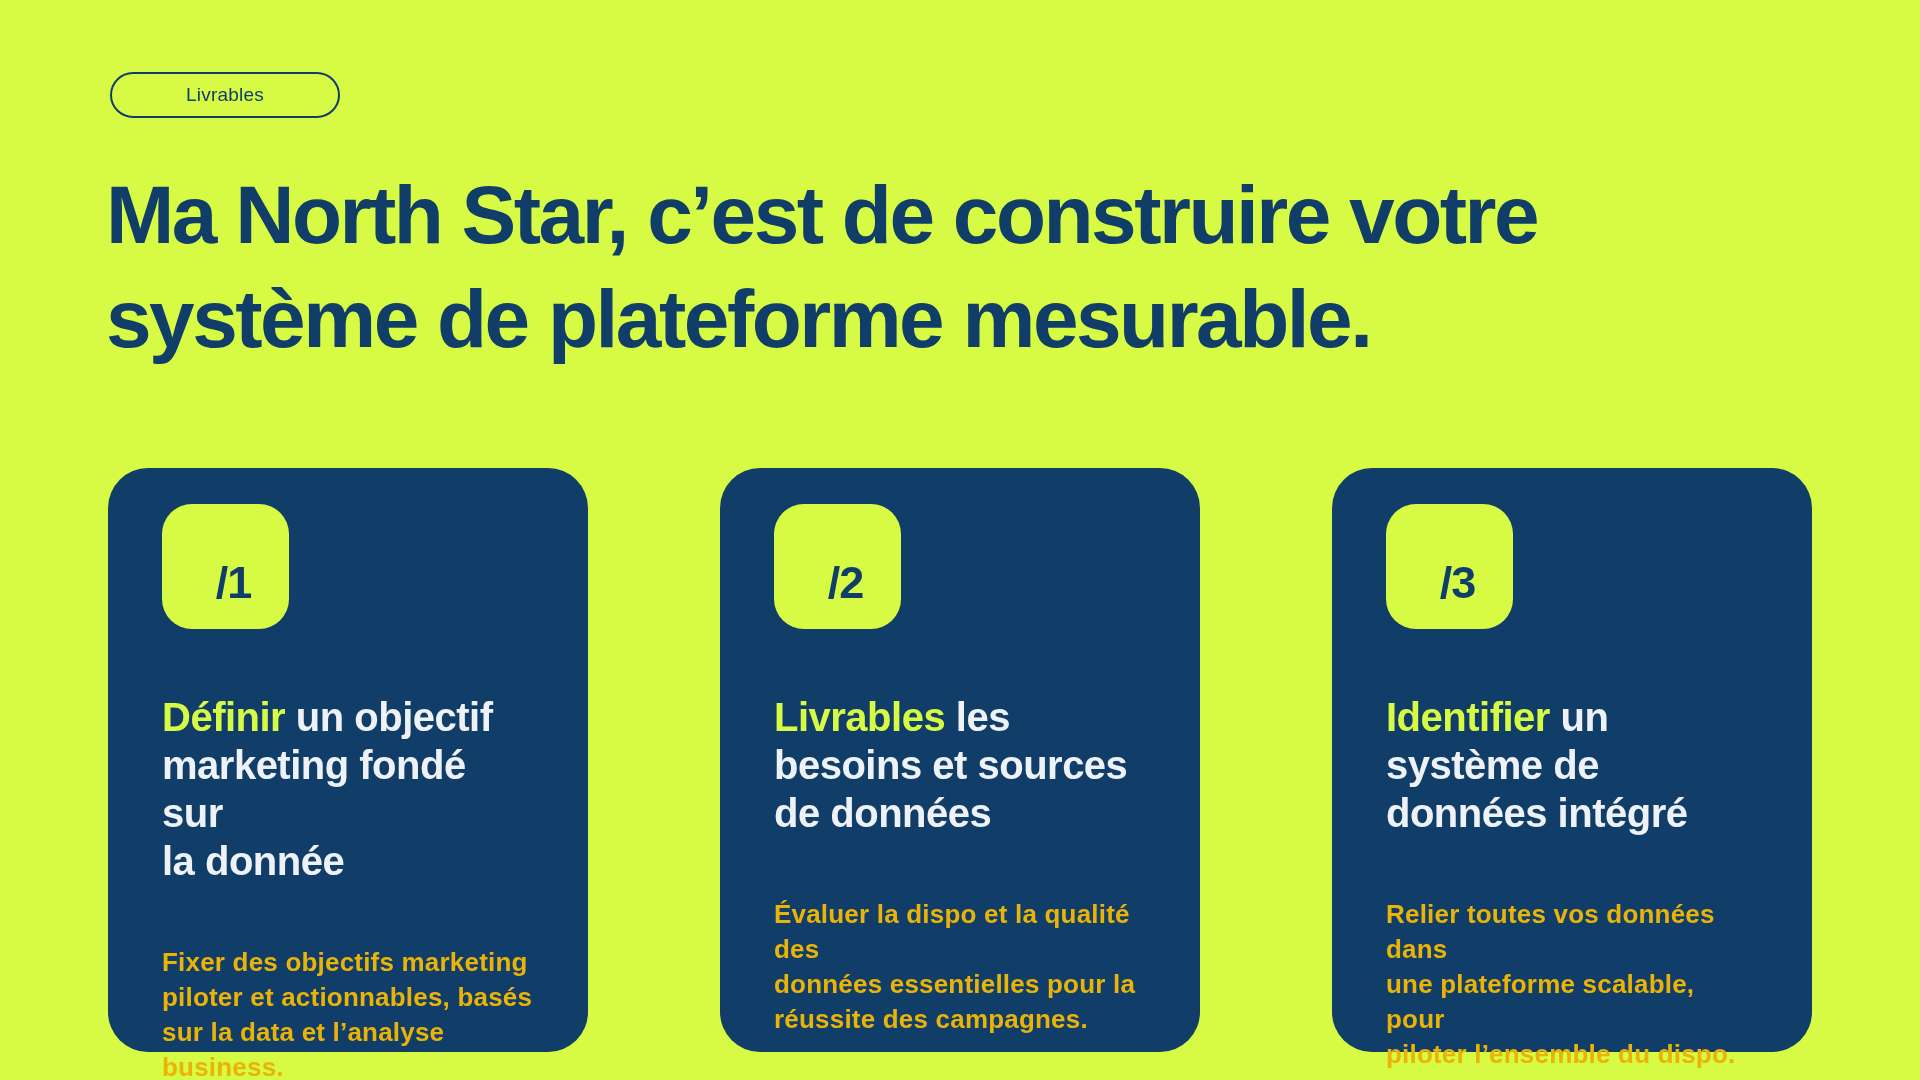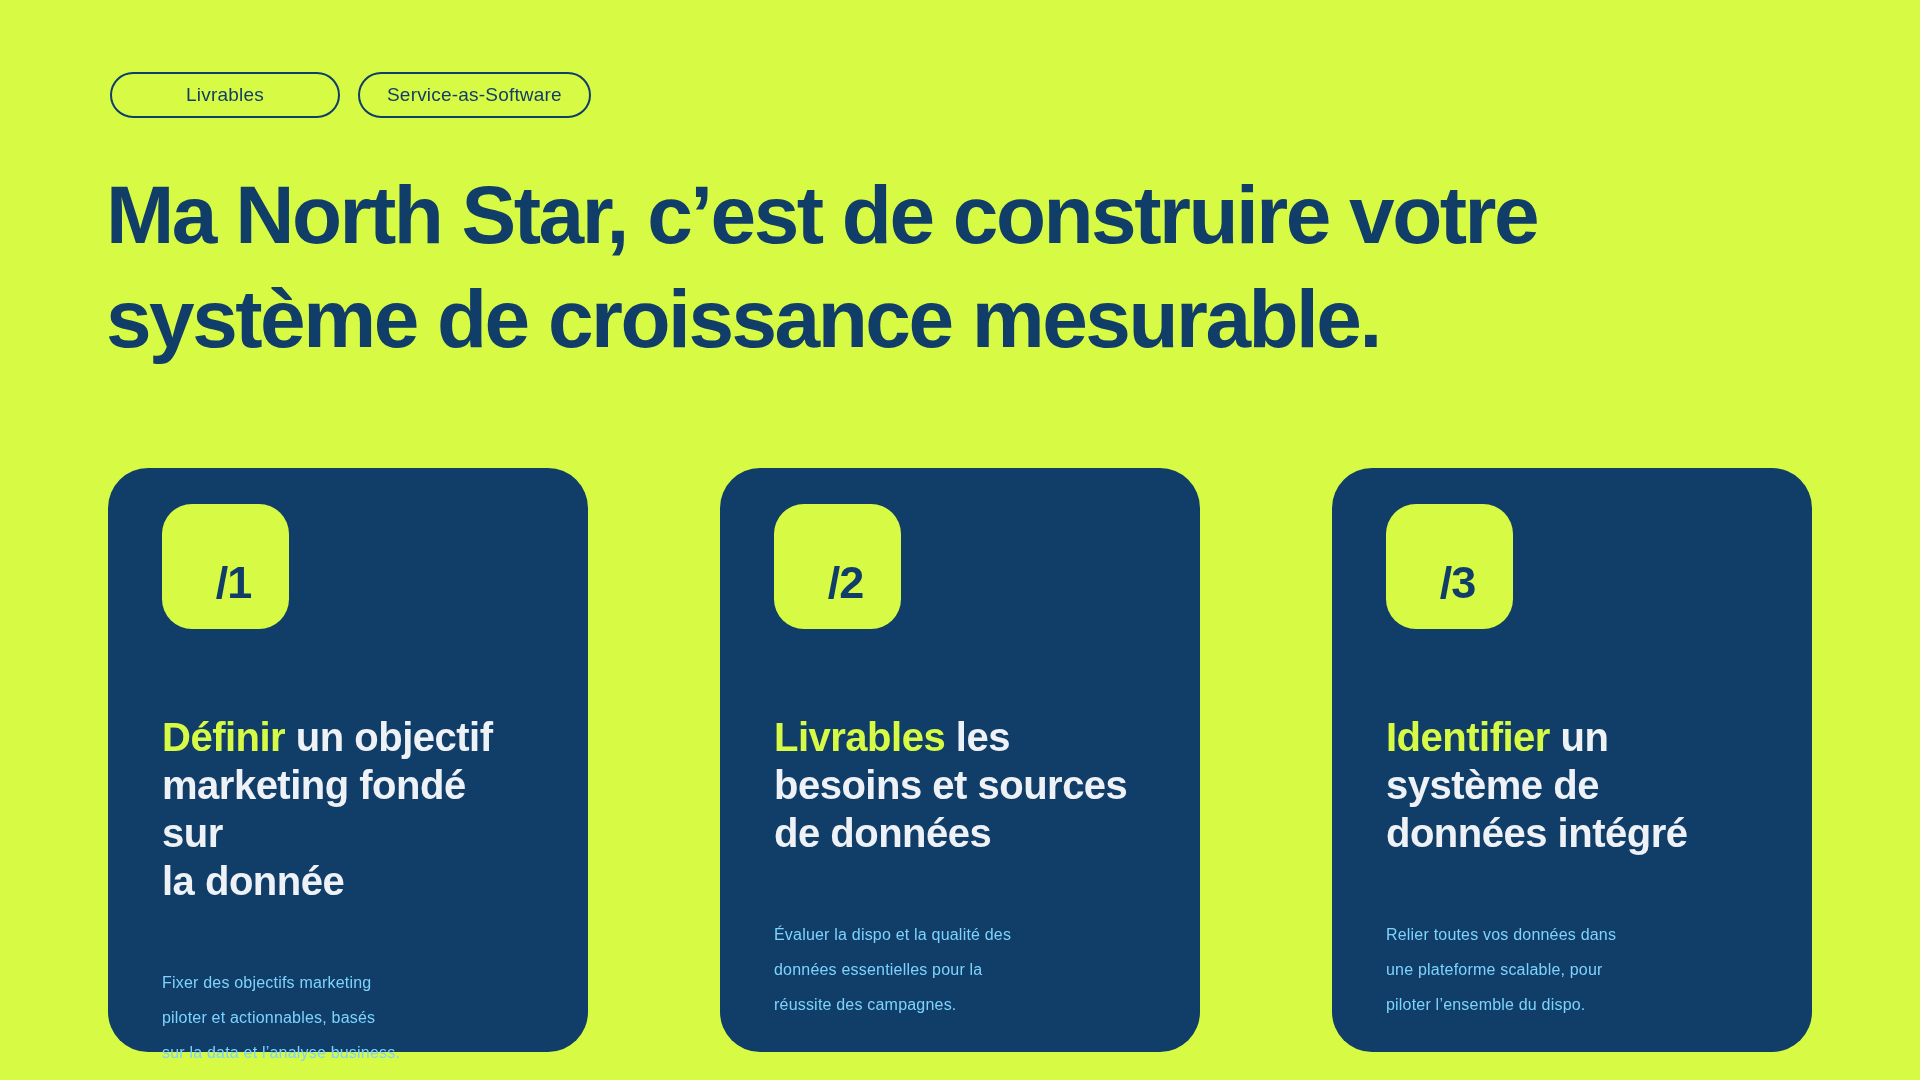--- a/index.html
+++ b/index.html
@@ -80,55 +80,52 @@
     justify-content: center;
   }
   .badge .num {
     color: #113E69;
     font-size: 45px;
     font-weight: 700;
     letter-spacing: -1px;
     transform: translate(8px, 16px);
   }
   .card-title {
-    margin: 84px 0 0 0;
+    margin: 64px 0 0 0;
     font-size: 40px;
     font-weight: 700;
     line-height: 48px;
     letter-spacing: -0.5px;
     color: #EEF1F5;
     white-space: pre-line;
   }
   .card-title .hl { color: #D7FB45; }
   .card-body {
     margin: 60px 0 0 0;
-    font-size: 16px;
-    font-weight: 400;
+    font-size: 26px;
+    font-weight: 700;
     line-height: 35px;
     letter-spacing: 0.2px;
-    color: #7dd3fc;
+    color: #eab308;
     white-space: pre-line;
   }
 </style>
 </head>
 <body>
 
 <div class="page">
 
   <div class="tags-row">
     <div class="tag wide">
         <span>Livrables</span>
       </div>
-    <div class="tag">
-        <span>Service-as-Software</span>
-      </div>
   </div>
 
   <h1 class="heading">Ma North Star, c’est de construire votre
-système de croissance mesurable.</h1>
+système de plateforme mesurable.</h1>
 
   <div class="cards">
 
     <section class="card">
       <div class="badge">
           <span class="num">/1</span>
         </div>
       <h3 class="card-title"><span class="hl">Définir</span> <span>un objectif
 marketing fondé sur
 la donnée</span></h3>

